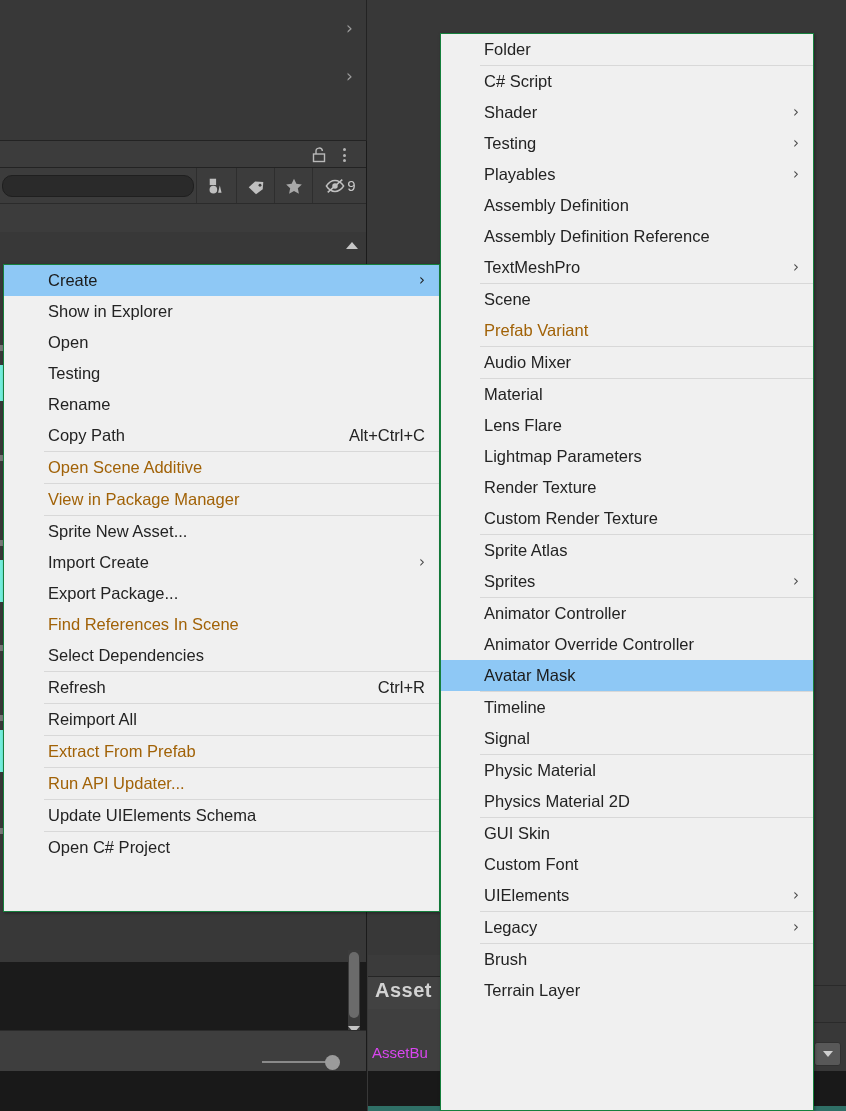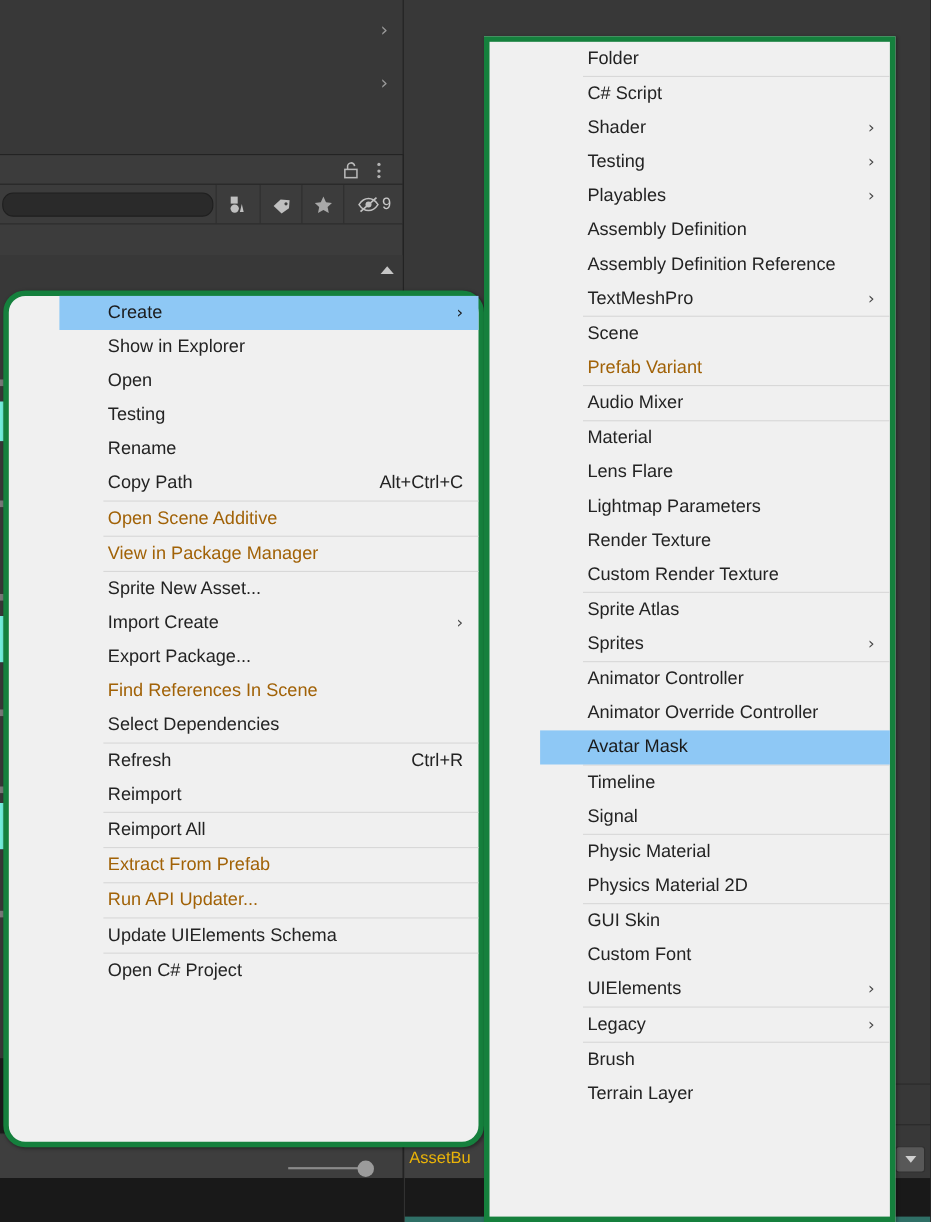--- a/index.html
+++ b/index.html
@@ -160,30 +160,30 @@
     border-bottom: 1px solid #252525;
   }
   #insp-row-b {
     left: 368px; top: 976px; width: 78px; height: 32px;
     background: #424242;
     border-top: 1px solid #252525;
     border-bottom: 1px solid #252525;
   }
   #insp-asset-label {
     position: absolute; left: 375px; top: 979px;
-    color: #d2d2d2; font-size: 15px; font-weight: bold;
+    color: #d2d2d2; font-size: 20px; font-weight: bold;
     letter-spacing: 0.5px;
   }
   #insp-row-c {
     left: 368px; top: 1009px; width: 78px; height: 62px;
     background: #3f3f3f;
   }
   #insp-assetbundle-label {
     position: absolute; left: 372px; top: 1044px;
-    color: #eab308; font-size: 15px;
+    color: #d946ef; font-size: 15px;
   }
   #insp-dark-bottom {
     left: 368px; top: 1071px; width: 478px; height: 40px;
     background: #191919;
   }
   #insp-teal-line {
     left: 368px; top: 1106px; width: 478px; height: 5px;
     background: #2f6f66;
   }
   #right-dropdown {
@@ -206,28 +206,27 @@
   }
   #right-sep-2 {
     left: 740px; top: 1022px; width: 106px; height: 1px;
     background: #2a2a2a;
   }
 
   
   .menu {
     position: absolute;
     background: #f0f0f0;
-    border: 5px solid #15803d;
+    border: 1px solid #15803d;
     box-sizing: border-box;
     box-shadow: 1px 1px 3px rgba(0,0,0,0.35);
-    padding-left: 46px;
   }
   #context-menu {
     left: 3px; top: 264px;
-    width: 437px; height: 779px; border-radius: 20px;
+    width: 437px; height: 648px;
   }
   #create-submenu {
     left: 440px; top: 33px;
     width: 374px; height: 1078px;
   }
 
   .menu-item {
     position: relative;
     height: 31px;
     display: flex;
@@ -403,23 +402,20 @@
         <span>Find References In Scene</span>
       </div>
       <div class="menu-item">
         <span>Select Dependencies</span>
       </div>
       <div class="separator"></div>
       <div class="menu-item">
         <span>Refresh</span>
         <span class="item-shortcut">Ctrl+R</span>
       </div>
-      <div class="menu-item">
-        <span>Reimport</span>
-      </div>
       <div class="separator"></div>
       <div class="menu-item">
         <span>Reimport All</span>
       </div>
       <div class="separator"></div>
       <div class="menu-item disabled">
         <span>Extract From Prefab</span>
       </div>
       <div class="separator"></div>
       <div class="menu-item disabled">

